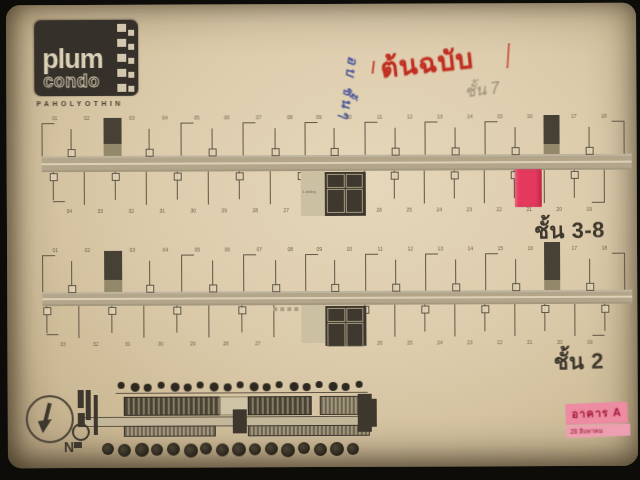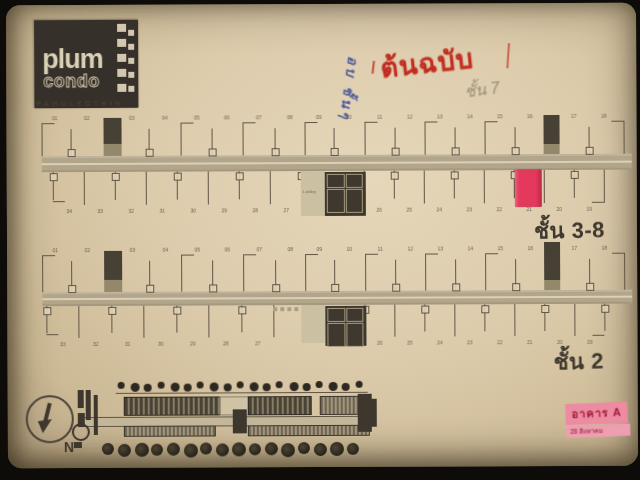--- a/index.html
+++ b/index.html
@@ -13,21 +13,21 @@
     position:absolute;left:7px;top:4px;right:3px;bottom:13px;
     border-radius:14px;
     background:
       radial-gradient(ellipse at 58% 38%, #e6d7ba 0%, #dccbab 45%, #ccb995 78%, #b3a07f 100%);
     box-shadow: inset 0 0 46px rgba(40,28,12,.45), inset 0 -10px 24px rgba(30,20,8,.35), inset 8px 0 18px rgba(30,20,8,.28);
     transform:rotate(-.25deg);
   }
   .plan-layer{position:absolute;inset:0;filter:blur(.25px) contrast(.96);}
   
   .logo{position:absolute;left:28px;top:15px;width:104px;height:92px;}
-  .logo-box{position:absolute;left:0;top:0;width:104px;height:88px;background:#332d26;border-radius:1px;box-shadow:0 0 2px rgba(0,0,0,.3);}
+  .logo-box{position:absolute;left:0;top:0;width:104px;height:76px;background:#332d26;border-radius:7px;box-shadow:0 0 2px rgba(0,0,0,.3);}
   .logo-plum{position:absolute;left:8px;top:26px;font-size:27px;font-weight:bold;letter-spacing:-1px;color:#ded3b8;line-height:1;}
   .logo-condo{position:absolute;left:9px;top:52px;font-size:18px;font-weight:bold;letter-spacing:.5px;line-height:1;color:transparent;-webkit-text-stroke:.9px #d6cbb1;}
   .logo-dash1{position:absolute;right:12px;top:4px;width:9px;height:68px;background:repeating-linear-gradient(180deg,#d6cbb1 0 8px,transparent 8px 15px);}
   .logo-dash2{position:absolute;right:4px;top:10px;width:6px;height:62px;background:repeating-linear-gradient(180deg,#d6cbb1 0 6px,transparent 6px 14px);}
   .logo-brand{position:absolute;left:2px;top:80px;font-size:7px;font-weight:bold;letter-spacing:3.4px;color:#453d31;}
   
   .stamp{position:absolute;left:374px;top:38px;font-size:27px;font-weight:bold;color:#c3271a;transform:rotate(-6deg);letter-spacing:1px;text-shadow:0 0 1px rgba(195,39,26,.5);filter:blur(.2px);}
   .red-tick1{position:absolute;left:366px;top:57px;width:2px;height:13px;background:#c3271a;transform:rotate(7deg);opacity:.8;}
   .red-tick2{position:absolute;left:501px;top:40px;width:2px;height:25px;background:#c3271a;transform:rotate(4deg);opacity:.65;}
   .pencil-note{position:absolute;left:458px;top:74px;font-size:16px;color:#90866f;transform:rotate(-7deg);font-style:italic;opacity:.9;filter:blur(.2px);}

